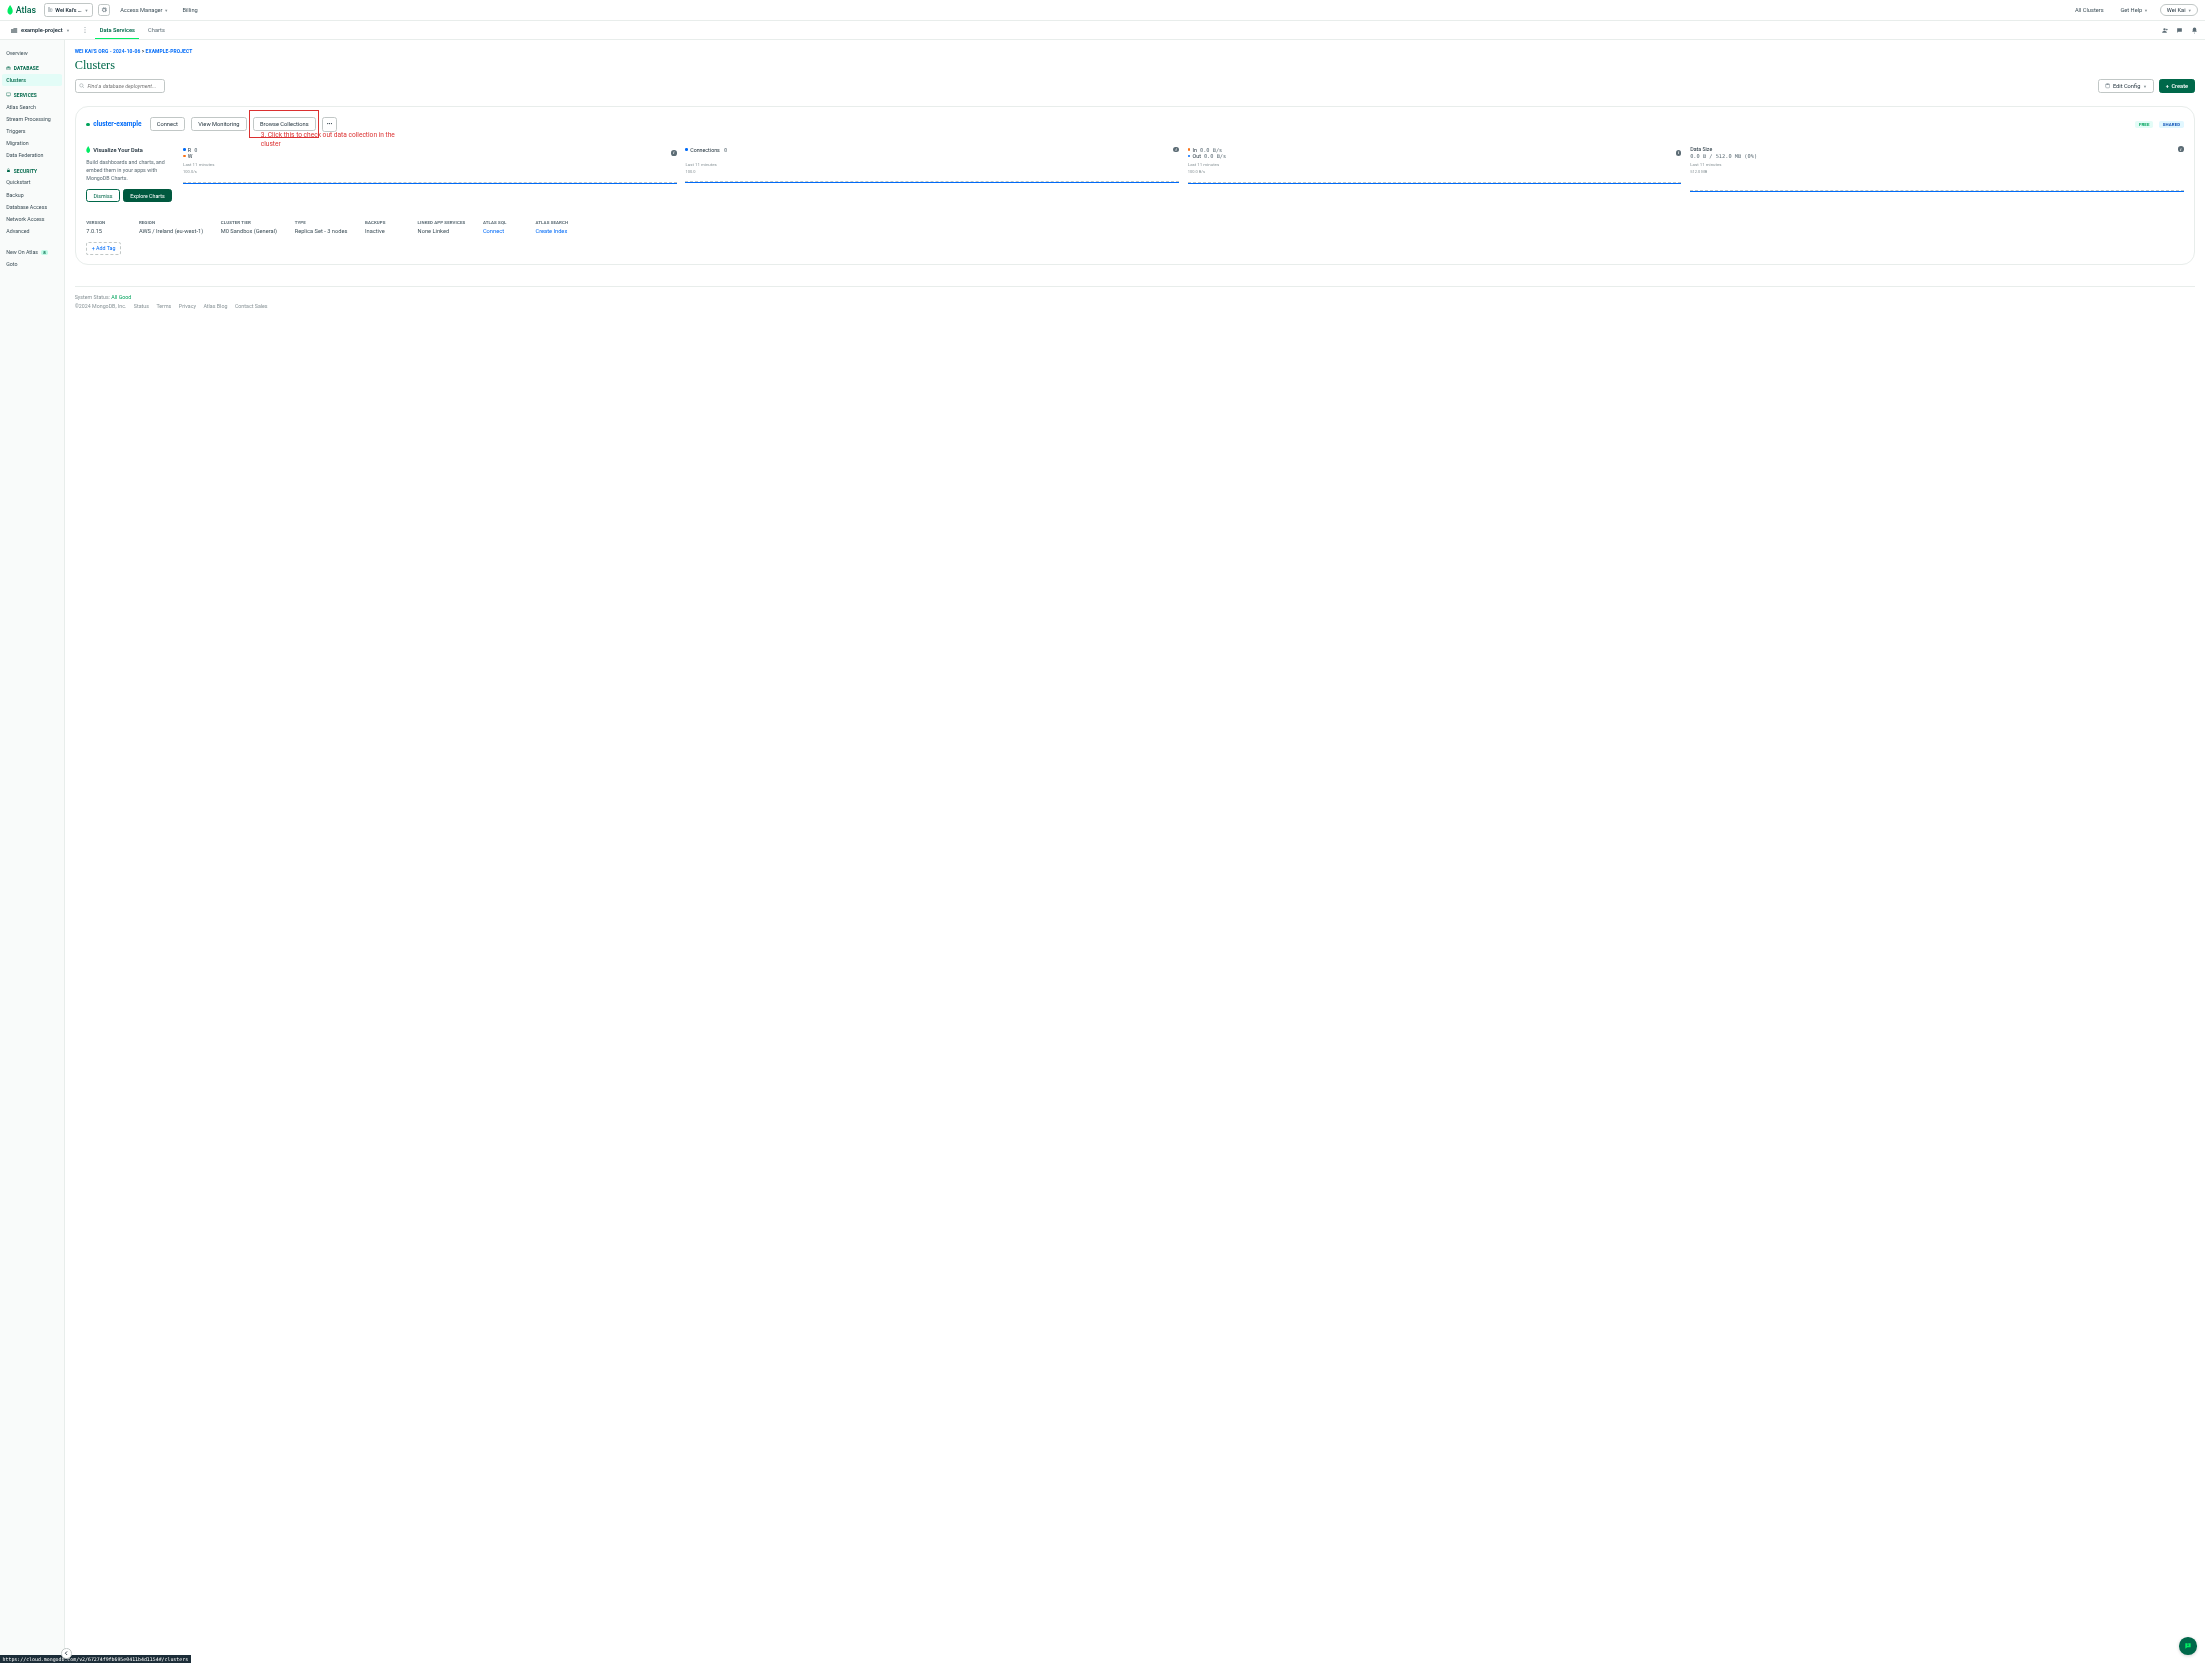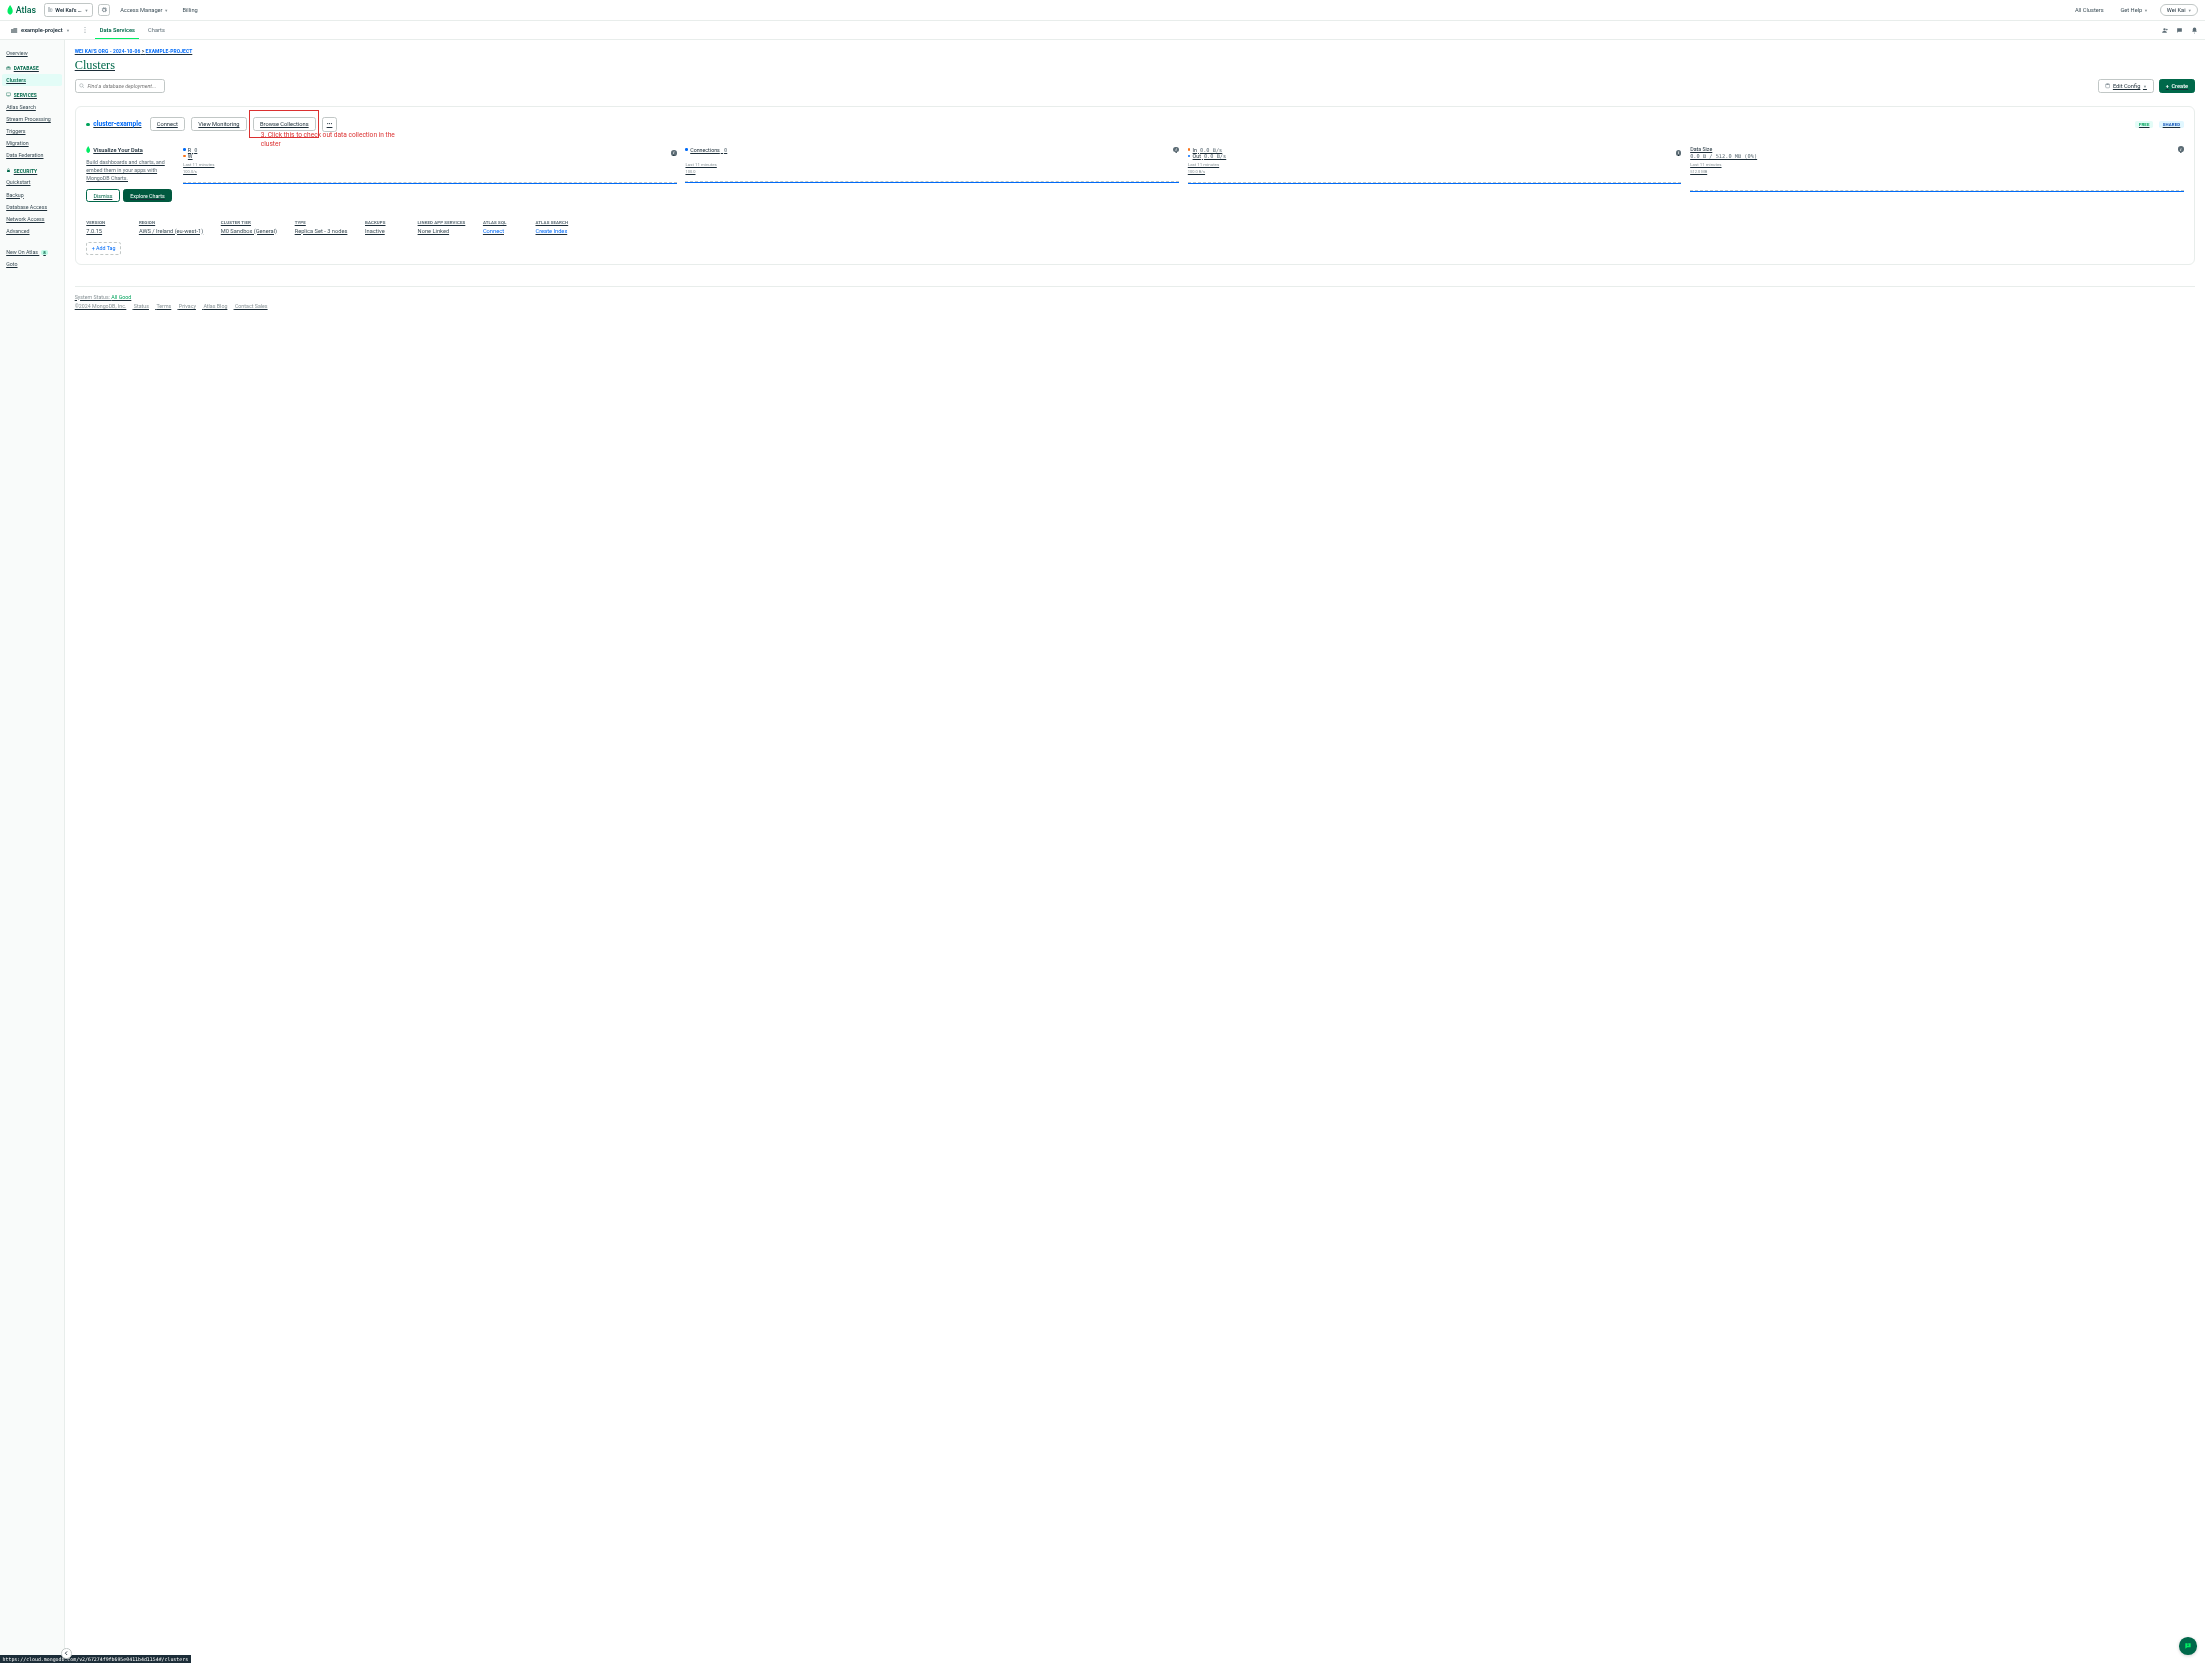--- a/index.html
+++ b/index.html
@@ -20,38 +20,38 @@
 .secondbar { height:19.4px; display:flex; align-items:center; padding:0 7px; gap:4.4px; border-bottom:0.4px solid #e8edeb; }
 .proj-box { display:flex; align-items:center; gap:3.5px; padding:2.2px 4.4px; border-radius:2.6px; cursor:pointer; font-size:5.7px; font-weight:600; }
 .tri-dot { font-size:7px; color:#5c6c75; cursor:pointer; padding:0 2.6px;}
 .tab { font-size:5.7px; color:#5c6c75; padding:5.3px 4.4px; cursor:pointer; position:relative; }
 .tab.active { color:#00684a; font-weight:600; }
 .tab.active::after { content:""; position:absolute; bottom:-0.4px; left:0; right:0; height:1.3px; background:#00ed64; }
 .iconbar { margin-left:auto; display:flex; gap:8px; align-items:center; }
 .iconbar svg { cursor:pointer; }
 
 
-.layout { display:flex; min-height:calc(100vh - 41px); position:relative;text-decoration:underline; }
+.layout { display:flex; min-height:calc(100vh - 41px); position:relative; }
 .sidebar { width:65px; background:#f9fbfa; padding:6.2px 0; border-right:0.4px solid #e8edeb; }
 .side-item { padding:3.1px 6.2px; font-size:5.3px; color:#3d4f58; cursor:pointer; }
 .side-item.sel { background:#e3fcf7; color:#00684a; font-weight:500; border-radius:1.8px; margin:0 1.8px; padding:3.1px 4.4px;}
 .side-head { padding:6.2px 6.2px 2.6px; font-size:4.9px; font-weight:700; color:#00684a; letter-spacing:0.1px; display:flex; align-items:center; gap:2.6px; }
 .side-badge { background:#c0fae6; color:#00684a; border-radius:1.8px; font-size:4.4px; padding:0.4px 2.2px; font-weight:600; margin-left:1.8px;}
 
 .main { flex:1; padding:8px 9.7px; min-width:0; }
 .crumb { font-size:4.9px; font-weight:700; letter-spacing:0.1px; }
 .crumb a { color:#016bf8; text-decoration:none; }
 .page-title { font-size:12.3px; font-family:Georgia,serif; color:#00684a; margin:3.5px 0 6.2px; }
 .search-row { display:flex; align-items:center; gap:4.4px; margin-bottom:13.2px; }
 .search-box { width:90px; height:14px; border:0.4px solid #c1c7c6; border-radius:2.6px; display:flex; align-items:center; padding:0 3.5px; gap:2.6px; color:#889397; font-size:5.3px; }
 .search-box input { border:none; outline:none; flex:1; font-size:5.3px; font-style:italic; background:transparent; }
 .btn { height:14px; border:0.4px solid #c1c7c6; background:#fff; border-radius:2.6px; padding:0 6.2px; font-size:5.7px; display:flex; align-items:center; gap:2.6px; cursor:pointer; color:#1c2d38;}
 .btn.green { background:#00684a; color:#fff; border-color:#00684a; font-weight:500;}
 
-.card { border:0.4px solid #e8edeb; border-radius:6px; padding:9.7px 10.6px; margin-bottom:21px;}
+.card { border:0.4px solid #e8edeb; border-radius:13px; padding:9.7px 10.6px; margin-bottom:21px;}
 .card-head { display:flex; align-items:center; gap:6.2px; border-bottom:0.4px solid #fff;}
 .cluster-name { color:#016bf8; font-weight:700; font-size:6.6px; display:flex; align-items:center; gap:3.5px; margin-right:1.8px;}
 .dot { width:3.5px; height:3.5px; border-radius:50%; background:#00a35c; display:inline-block; }
 .red-box { border:0.9px solid #db3030; position:absolute; pointer-events:none; }
 .pill { font-size:4.4px; font-weight:700; padding:1.3px 3.5px; border-radius:1.8px; letter-spacing:0.1px;}
 .pill.free { background:#e3fcf7; color:#00a35c; }
 .pill.shared { background:#e1f7ff; color:#1254b7; }
 .head-spacer { flex:1; }
 .dots-box { border:0.4px solid #c1c7c6; border-radius:2.6px; width:15px; height:15px; display:flex; align-items:center; justify-content:center; cursor:pointer; }
 

